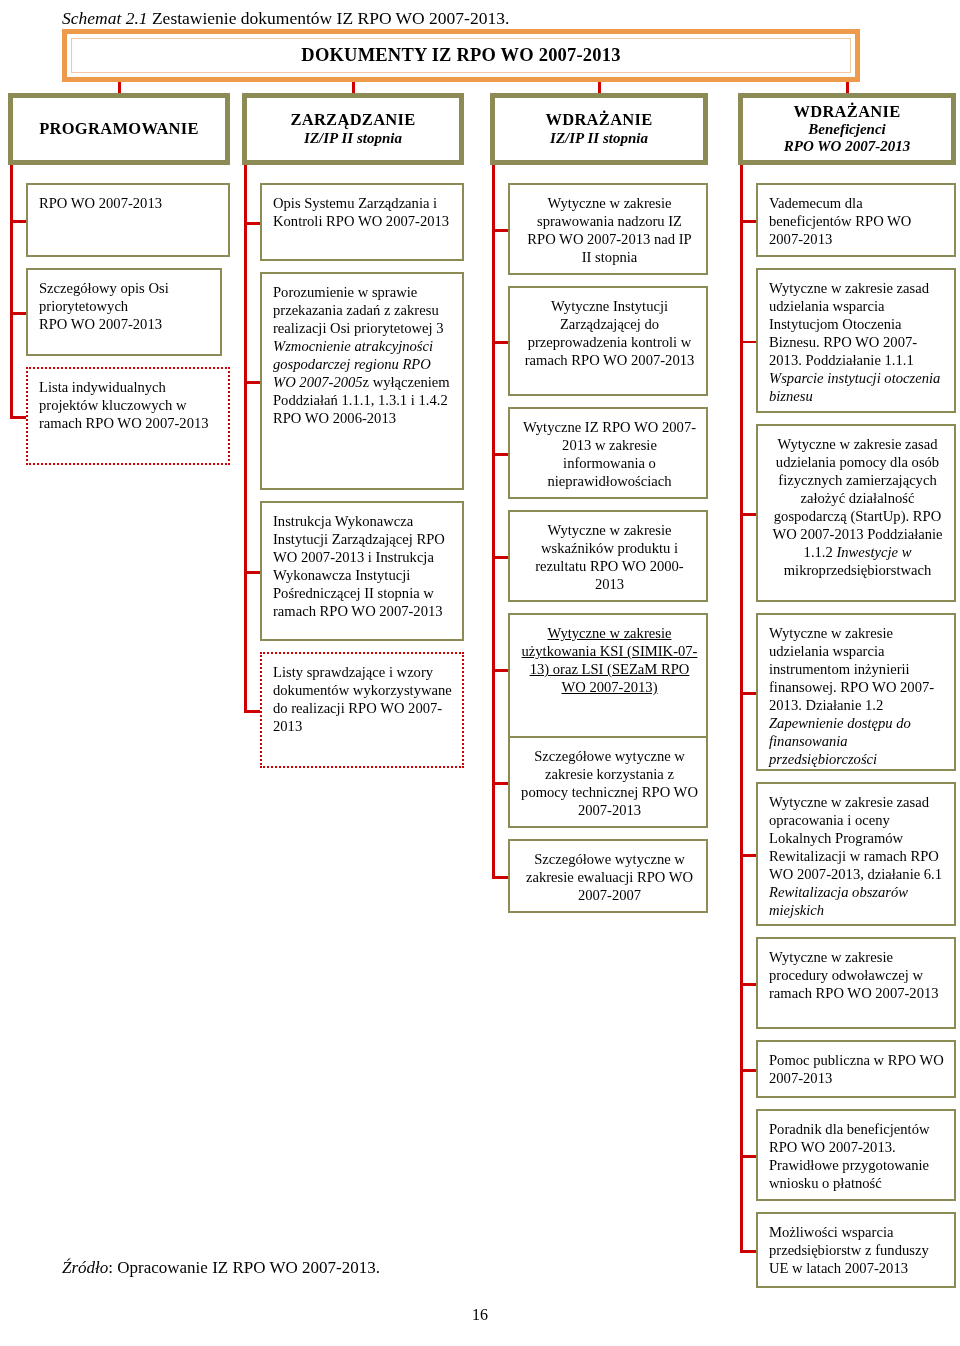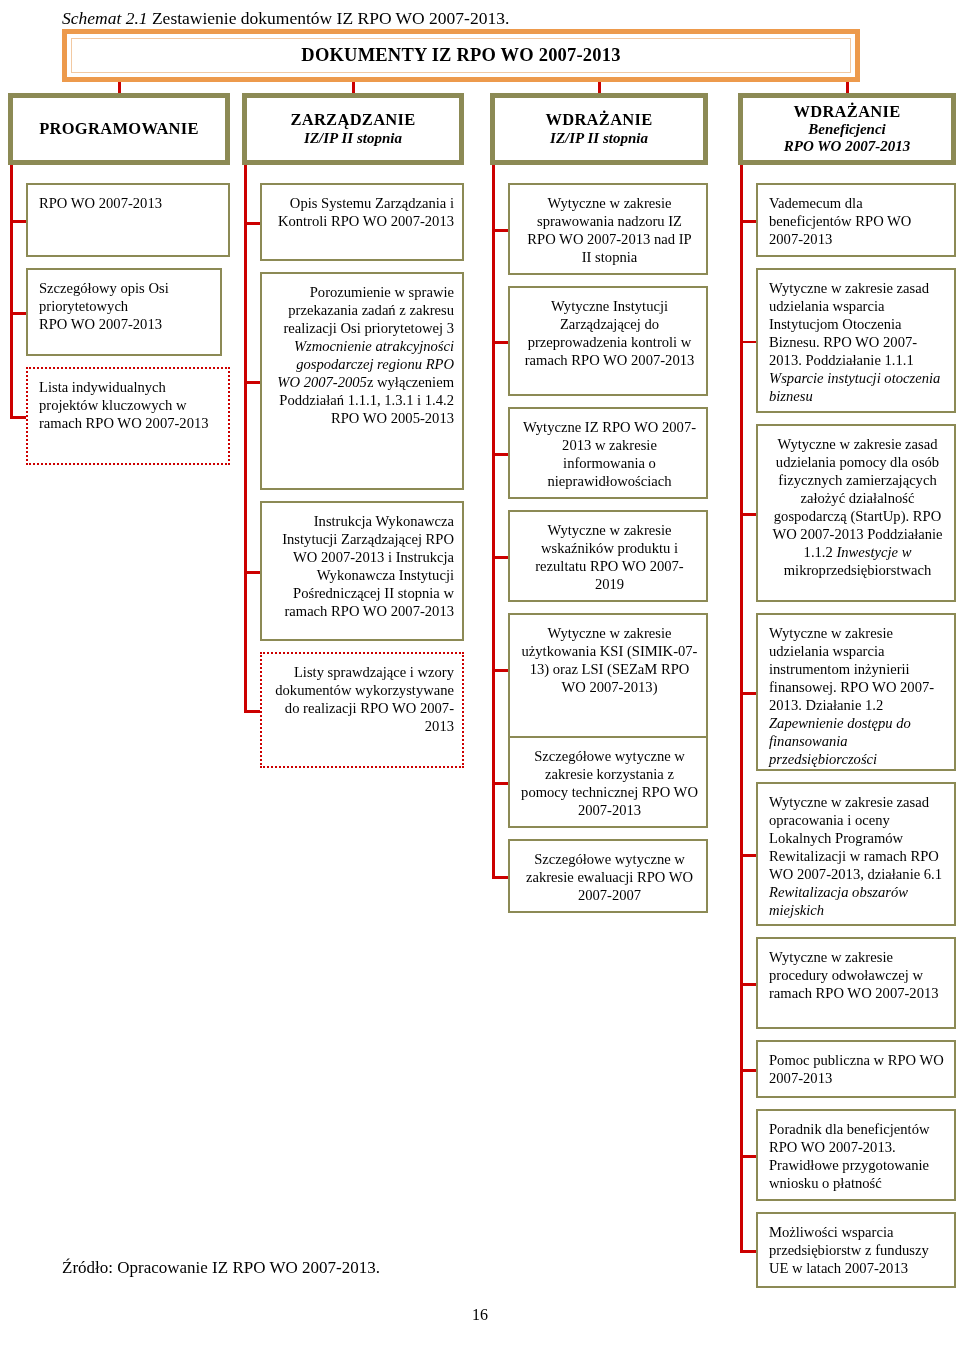--- a/index.html
+++ b/index.html
@@ -93,21 +93,21 @@
     position:absolute;
     width:2.5px;
     background:#CC0000;
     z-index:1;
   }
 
   .source{
     position:absolute;left:62px;top:1258px;
     font-size:17px;
   }
-  .source .it{}
+  .source .it{font-style:italic;}
   .pageno{
     position:absolute;left:0;top:1306px;width:960px;
     text-align:center;font-size:16px;
   }
 </style>
 </head>
 <body>
 
 <div class="caption">
   <span class="it">Schemat 2.1</span><span> Zestawienie dokumentów IZ RPO WO 2007-2013.</span>
@@ -133,44 +133,44 @@
         <div class="stub" style="left: 2px; top: 129px; width: 16px;"></div>
         <div class="stub" style="left: 2px; top: 233px; width: 16px;"></div>
       </div>
       <div class="droplink" style="left: calc(50% - 1px); top: -11px; height: 12px;"></div>
     </div>
     <div class="col col-1">
       <div class="head-box">
         <div class="head-l1">ZARZĄDZANIE</div>
         <div class="head-l2">IZ/IP II stopnia</div>
       </div>
-      <div class="items" style="height: 596px; text-align: right;">
+      <div class="items" style="height: 596px;">
         <div class="box" style="height: 78px; position: absolute; top: 0px; left: 18px; right: 0px;"><span><span>Opis Systemu Zarządzania i Kontroli RPO WO 2007-2013</span></span></div>
-        <div class="box" style="height: 218px; position: absolute; top: 89px; left: 18px; right: 0px;"><span><span>Porozumienie w sprawie przekazania zadań z zakresu realizacji Osi priorytetowej 3 </span><span class="it">Wzmocnienie atrakcyjności gospodarczej regionu RPO WO 2007-2005</span><span>z wyłączeniem Poddziałań 1.1.1, 1.3.1 i 1.4.2 RPO WO 2005-2013</span></span></div>
+        <div class="box" style="height: 218px; position: absolute; top: 89px; left: 18px; right: 0px;"><span><span>Porozumienie w sprawie przekazania zadań z zakresu realizacji Osi priorytetowej 3 </span><span class="it">Wzmocnienie atrakcyjności gospodarczej regionu RPO WO 2007-2005</span><span>z wyłączeniem Poddziałań 1.1.1, 1.3.1 i 1.4.2 RPO WO 2006-2013</span></span></div>
         <div class="box" style="height: 140px; position: absolute; top: 318px; left: 18px; right: 0px;"><span><span>Instrukcja Wykonawcza Instytucji Zarządzającej RPO WO 2007-2013 i Instrukcja Wykonawcza Instytucji Pośredniczącej II stopnia w ramach RPO WO 2007-2013</span></span></div>
         <div class="box dotted" style="height: 116px; position: absolute; top: 469px; left: 18px; right: 0px;"><span><span>Listy sprawdzające i wzory dokumentów wykorzystywane do realizacji RPO WO 2007-2013</span></span></div>
         <div class="spine" style="left: 2px; top: -18px; height: 545px;"></div>
         <div class="stub" style="left: 2px; top: 39px; width: 16px;"></div>
         <div class="stub" style="left: 2px; top: 198px; width: 16px;"></div>
         <div class="stub" style="left: 2px; top: 388px; width: 16px;"></div>
         <div class="stub" style="left: 2px; top: 527px; width: 16px;"></div>
       </div>
       <div class="droplink" style="left: calc(50% - 1px); top: -11px; height: 12px;"></div>
     </div>
     <div class="col col-2">
       <div class="head-box">
         <div class="head-l1">WDRAŻANIE</div>
         <div class="head-l2">IZ/IP II stopnia</div>
       </div>
       <div class="items" style="height: 741px; text-align: center;">
         <div class="box" style="height: 92px; position: absolute; top: 0px; left: 18px; right: 0px;"><span><span>Wytyczne w zakresie sprawowania nadzoru IZ RPO WO 2007-2013 nad IP II stopnia</span></span></div>
         <div class="box" style="height: 110px; position: absolute; top: 103px; left: 18px; right: 0px;"><span><span>Wytyczne Instytucji Zarządzającej do przeprowadzenia kontroli w ramach RPO WO 2007-2013</span></span></div>
         <div class="box" style="height: 92px; position: absolute; top: 224px; left: 18px; right: 0px;"><span><span>Wytyczne IZ RPO WO 2007-2013 w zakresie informowania o nieprawidłowościach</span></span></div>
-        <div class="box" style="height: 92px; position: absolute; top: 327px; left: 18px; right: 0px;"><span><span>Wytyczne w zakresie wskaźników produktu i rezultatu RPO WO 2007-2019</span></span></div>
-        <div class="box" style="height: 140px; position: absolute; top: 430px; left: 18px; right: 0px;"><span><span>Wytyczne w zakresie użytkowania  KSI (SIMIK-07-13) oraz LSI (SEZaM RPO WO 2007-2013)</span></span></div>
+        <div class="box" style="height: 92px; position: absolute; top: 327px; left: 18px; right: 0px;"><span><span>Wytyczne w zakresie wskaźników produktu i rezultatu RPO WO 2000-2013</span></span></div>
+        <div class="box" style="height: 140px; position: absolute; top: 430px; left: 18px; right: 0px; text-decoration: underline;"><span><span>Wytyczne w zakresie użytkowania  KSI (SIMIK-07-13) oraz LSI (SEZaM RPO WO 2007-2013)</span></span></div>
         <div class="box" style="height: 92px; position: absolute; top: 553px; left: 18px; right: 0px;"><span><span>Szczegółowe wytyczne w zakresie korzystania z pomocy technicznej RPO WO 2007-2013</span></span></div>
         <div class="box" style="height: 74px; position: absolute; top: 656px; left: 18px; right: 0px;"><span><span> Szczegółowe wytyczne w zakresie ewaluacji RPO WO 2007-2007</span></span></div>
         <div class="spine" style="left: 2px; top: -18px; height: 711px;"></div>
         <div class="stub" style="left: 2px; top: 46px; width: 16px;"></div>
         <div class="stub" style="left: 2px; top: 158px; width: 16px;"></div>
         <div class="stub" style="left: 2px; top: 270px; width: 16px;"></div>
         <div class="stub" style="left: 2px; top: 373px; width: 16px;"></div>
         <div class="stub" style="left: 2px; top: 486px; width: 16px;"></div>
         <div class="stub" style="left: 2px; top: 599px; width: 16px;"></div>
         <div class="stub" style="left: 2px; top: 693px; width: 16px;"></div>

